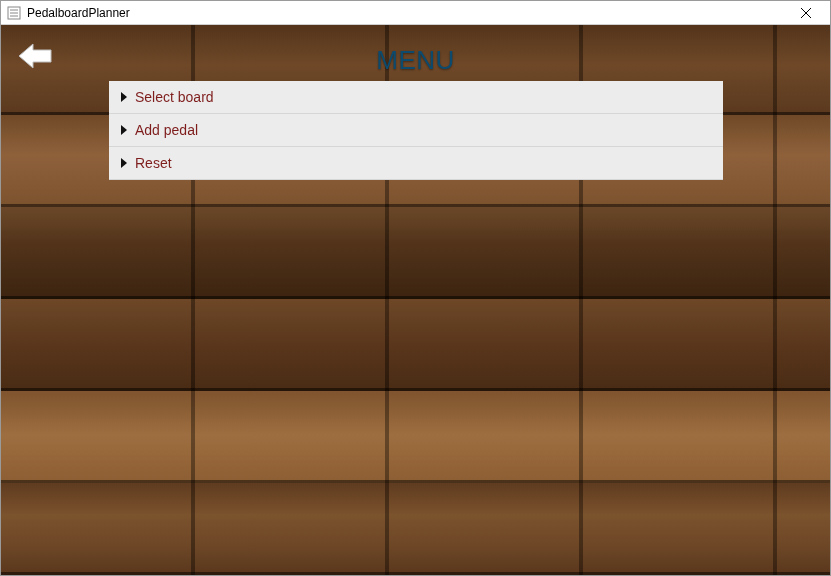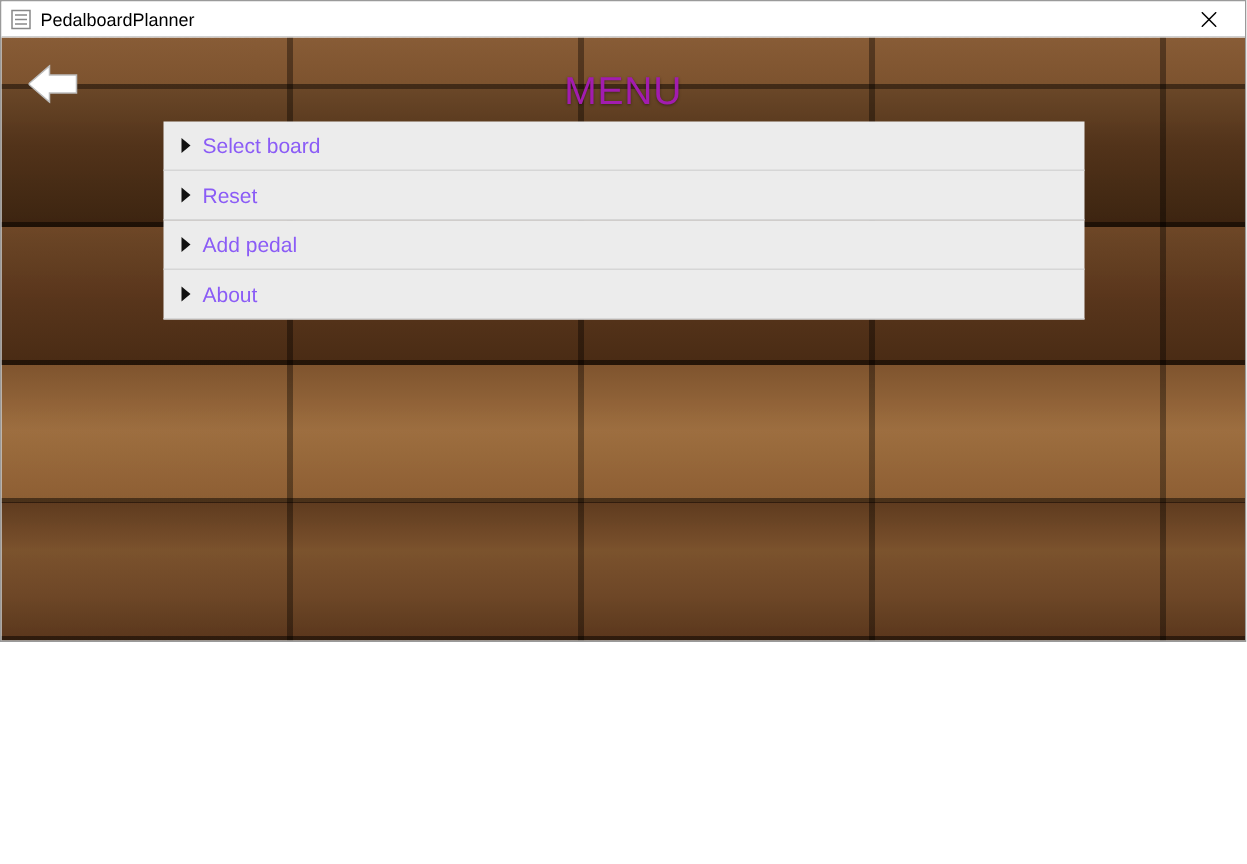--- a/index.html
+++ b/index.html
@@ -1,18 +1,18 @@
 <!DOCTYPE html>
 <html><head>
 <meta charset="utf-8">
 <style>
   * { box-sizing: border-box; margin: 0; padding: 0; }
   html, body { width: 831px; height: 576px; font-family: "Segoe UI", Arial, sans-serif; overflow: hidden; }
 
-  .window { width: 831px; height: 428px; background: #fff; border: 1px solid #9a9a9a; display: flex; flex-direction: column; }
+  .window { width: 831px; height: 576px; background: #fff; border: 1px solid #9a9a9a; display: flex; flex-direction: column; }
 
   .titlebar { height: 24px; background: #ffffff; display: flex; align-items: center; justify-content: space-between; padding: 0 4px 0 6px; border-bottom: 1px solid #d0d0d0; }
   .titlebar-left { display: flex; align-items: center; gap: 6px; }
   .app-icon { width: 14px; height: 14px; display: inline-flex; align-items: center; justify-content: center; }
   .titlebar-title { font-size: 12px; color: #000; }
   .close-btn { width: 40px; height: 22px; display: flex; align-items: center; justify-content: center; cursor: pointer; }
 
   .content { flex: 1; position: relative; overflow: hidden; }
 
   .wood {
@@ -41,34 +41,34 @@
     filter: contrast(1.05) saturate(1.05);
   }
 
   .back-arrow {
     position: absolute; top: 18px; left: 18px; width: 34px; height: 26px;
     cursor: pointer; z-index: 3;
   }
 
   .menu-title {
     position: absolute; top: 20px; left: 0; right: 0;
-    text-align: center; color: #a21caf; font-size: 26px; font-weight: 300;
+    text-align: center; color: #0c4a6e; font-size: 26px; font-weight: 300;
     letter-spacing: 0.5px; z-index: 3;
     text-shadow: 0 1px 2px rgba(0,0,0,0.4);
   }
 
   .menu-panel {
     position: absolute; top: 56px; left: 108px; width: 614px;
     z-index: 3;
   }
   .menu-item {
     background: #ececec;
     border-bottom: 1px solid #d6d6d6;
     padding: 8px 10px 8px 8px;
-    font-size: 14px; color: #8b5cf6;
+    font-size: 14px; color: #7f1d1d;
     display: flex; align-items: center; gap: 4px;
     cursor: pointer;
   }
   .menu-item .chev { width: 14px; height: 14px; flex: 0 0 14px; display:inline-flex; align-items:center; justify-content:center; }
   .menu-item .chev svg { display:block; }
   .menu-item-label {}
 
 </style>
 </head>
 <body>
@@ -114,34 +114,26 @@
             </svg>
         </span>
         <span class="menu-item-label">Select board</span>
       </div>
       <div class="menu-item">
         <span class="chev">
           <svg width="10" height="12" viewBox="0 0 10 12">
               <path d="M2 1 L8 6 L2 11 Z" fill="#111"></path>
             </svg>
         </span>
-        <span class="menu-item-label">Reset</span>
-      </div>
-      <div class="menu-item">
-        <span class="chev">
-          <svg width="10" height="12" viewBox="0 0 10 12">
-              <path d="M2 1 L8 6 L2 11 Z" fill="#111"></path>
-            </svg>
-        </span>
         <span class="menu-item-label">Add pedal</span>
       </div>
       <div class="menu-item">
         <span class="chev">
           <svg width="10" height="12" viewBox="0 0 10 12">
               <path d="M2 1 L8 6 L2 11 Z" fill="#111"></path>
             </svg>
         </span>
-        <span class="menu-item-label">About</span>
+        <span class="menu-item-label">Reset</span>
       </div>
     </div>
 
   </div>
 </div>
 
 </body></html>

